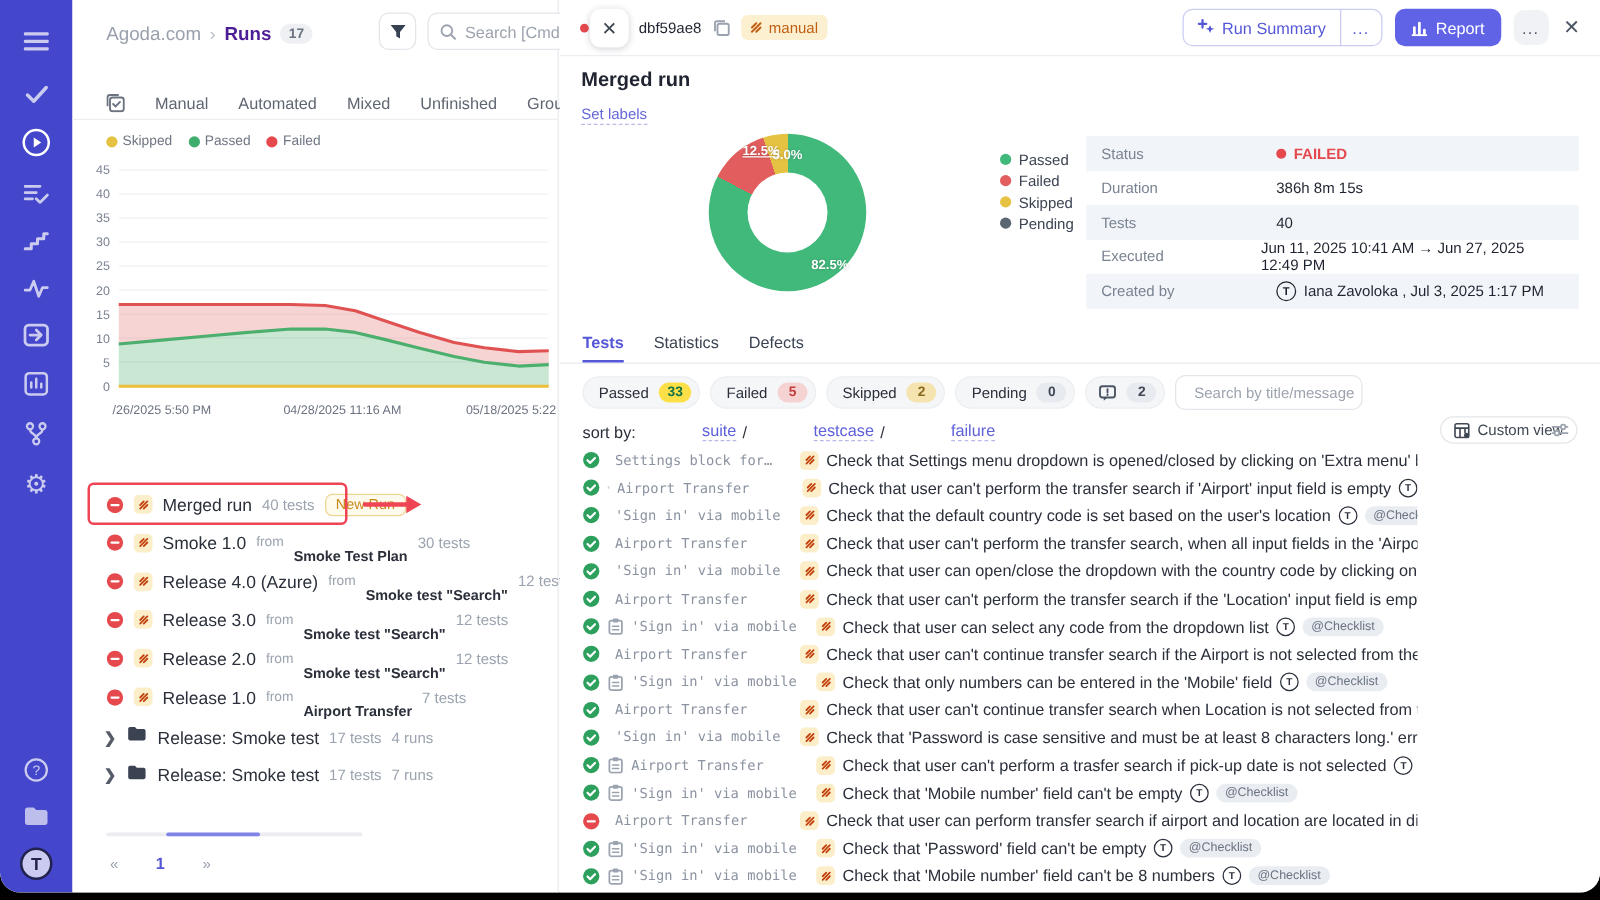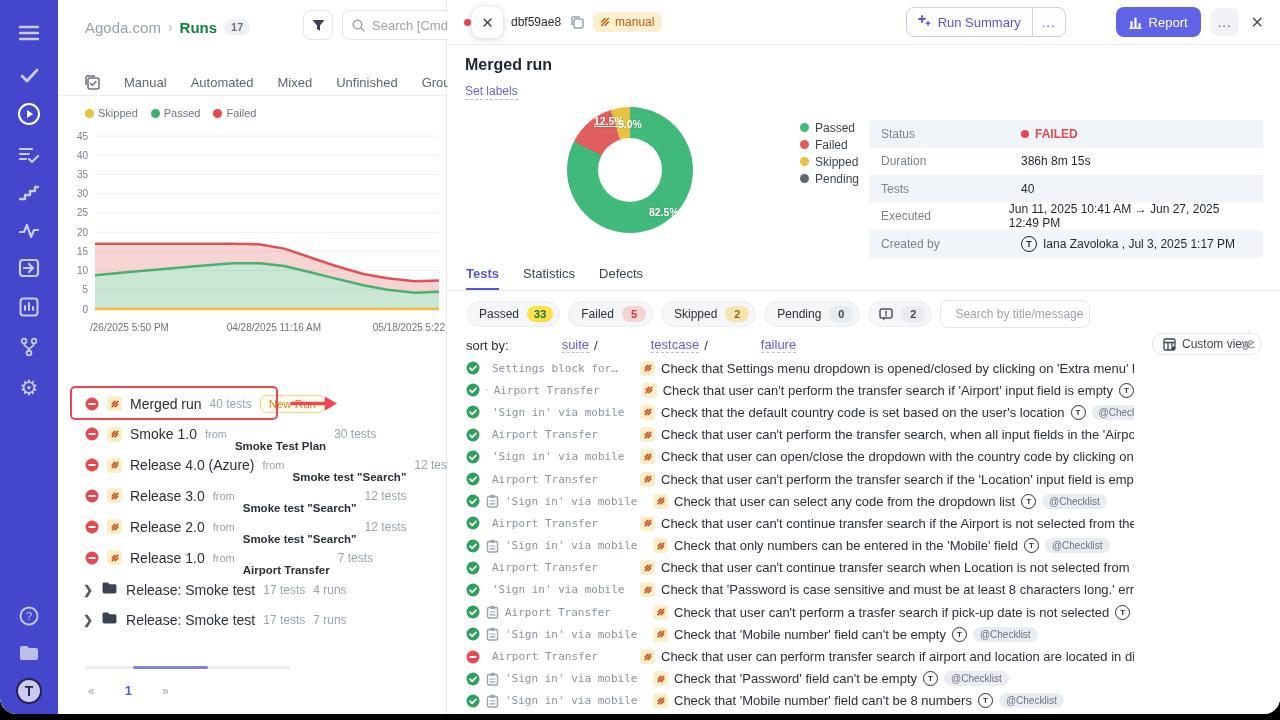--- a/index.html
+++ b/index.html
@@ -10,21 +10,21 @@
   .sidebar { position:absolute; left:0; top:0; width:58px; height:714px; background:#4446cb; border-radius:0 0 0 16px; }
   .side-ic { position:absolute; left:0; width:58px; height:30px; display:flex; align-items:center; justify-content:center; color:#fff; opacity:.72; cursor:pointer; }
   .side-ic.active { opacity:1; }
   .side-ic svg { display:block; }
 
   
   .left-panel { position:absolute; left:58px; top:0; width:389px; height:714px; background:#fff; border-right:1px solid #e9eaef; }
   .crumbs { position:absolute; left:27px; top:12px; height:30px; display:flex; align-items:center; gap:7px; white-space:nowrap; }
   .crumb-proj { color:#9aa1ad; font-size:15px; }
   .crumb-sep { color:#b6bcc6; font-size:14px; }
-  .crumb-page { color:#15803d; font-size:15px; font-weight:bold; }
+  .crumb-page { color:#4c1d95; font-size:15px; font-weight:bold; }
   .count-badge { background:#eef0f3; color:#6b7280; font-size:11px; font-weight:bold; border-radius:9px; padding:2px 7px; }
   .filter-btn { position:absolute; left:245px; top:10px; width:30px; height:30px; border:1px solid #e3e5ea; border-radius:8px; background:#fff; display:flex; align-items:center; justify-content:center; cursor:pointer; }
   .search-box { position:absolute; left:284px; top:10px; width:160px; height:30px; border:1px solid #e3e5ea; border-radius:8px; background:#fff; display:flex; align-items:center; gap:7px; padding:0 9px; color:#9ca3af; font-size:13px; overflow:hidden; white-space:nowrap; }
   .panel-close { position:absolute; left:414px; top:7px; width:31px; height:31px; background:#fff; border-radius:9px; box-shadow:0 1px 6px rgba(30,35,60,.22); display:flex; align-items:center; justify-content:center; color:#3f4753; font-size:15px; cursor:pointer; z-index:5; }
   .left-tabs { position:absolute; left:0; top:70px; width:389px; height:26px; display:flex; align-items:center; gap:24px; padding-left:27px; border-bottom:1px solid #edeef2; }
   .left-tabs .tab { color:#5f6672; font-size:13px; cursor:pointer; white-space:nowrap; }
   .legend-row { position:absolute; left:27px; top:107px; display:flex; gap:13px; align-items:center; }
   .legend-item { display:flex; align-items:center; gap:4px; font-size:11px; color:#6f7683; }
   .dot { width:9px; height:9px; border-radius:50%; display:inline-block; }
 
@@ -53,34 +53,34 @@
   .right-panel { position:absolute; left:448px; top:0; width:832px; height:714px; background:#fff; }
   .rp-header { position:absolute; left:0; top:0; width:832px; height:45px; border-bottom:1px solid #eceef2; display:flex; align-items:center; padding:0 14px 0 16px; gap:9px; }
   .rh-label { color:#6b7280; font-size:12px; }
   .rh-id { color:#1f2430; font-size:12px; font-weight:normal; }
   .copy-btn { display:flex; align-items:center; cursor:pointer; }
   .manual-chip { background:#fcf0d0; border-radius:5px; padding:3px 8px 3px 6px; display:flex; align-items:center; gap:4px; color:#c05f12; font-size:12px; font-weight:500; }
   .rh-right { margin-left:auto; display:flex; align-items:center; gap:10px; }
   .split-btn { height:30px; border:1px solid #caccf3; border-radius:8px; display:flex; align-items:stretch; overflow:hidden; background:#fff; }
   .split-main { display:flex; align-items:center; gap:6px; padding:0 11px; color:#5457d6; font-size:13px; font-weight:500; cursor:pointer; }
   .split-more { display:flex; align-items:center; padding:0 9px; border-left:1px solid #caccf3; color:#5457d6; font-size:13px; cursor:pointer; letter-spacing:1px; }
-  .report-btn { height:30px; background:#6163e6; border-radius:8px; display:flex; align-items:center; gap:7px; padding:0 13px; color:#fff; font-size:13px; font-weight:500; cursor:pointer; border:none;margin-left:40px; }
+  .report-btn { height:30px; background:#6163e6; border-radius:8px; display:flex; align-items:center; gap:7px; padding:0 13px; color:#fff; font-size:13px; font-weight:500; cursor:pointer; border:none; }
   .ghost-more { width:28px; height:28px; background:#f1f2f5; border-radius:8px; display:flex; align-items:center; justify-content:center; color:#4b5563; font-size:13px; letter-spacing:1px; cursor:pointer; }
   .rp-close { color:#4b5563; font-size:16px; cursor:pointer; padding:0 2px; }
 
   .rp-title { position:absolute; left:17px; top:56px; color:#1f2430; font-size:16px; font-weight:bold; }
   .set-labels { position:absolute; left:17px; top:84px; color:#6467d8; font-size:12px; border-bottom:1px dashed #b8baec; cursor:pointer; padding-bottom:1px; }
 
   .donut { position:absolute; left:119px; top:107px; width:126px; height:126px; border-radius:50%; }
   .donut::after { content:""; position:absolute; left:31px; top:31px; width:64px; height:64px; border-radius:50%; background:#fff; }
   .donut-label { position:absolute; color:#fff; font-size:10.5px; font-weight:bold; text-shadow:0 0 2px rgba(0,0,0,.25); z-index:2; }
   .donut-legend { position:absolute; left:352px; top:119px; }
   .dl-item { display:flex; align-items:center; gap:6px; height:17px; font-size:12px; color:#3c4453; }
 
-  .info-table { position:absolute; left:421px; top:120px; width:394px; }
+  .info-table { position:absolute; left:421px; top:109px; width:394px; }
   .info-row { display:flex; align-items:center; height:27.5px; padding:0 12px; font-size:12px; }
   .info-row:nth-child(odd) { background:#f1f5f9; }
   .info-label { width:140px; color:#7a8391; }
   .info-value { color:#1f2430; display:flex; align-items:center; gap:6px; }
   .status-failed { color:#e5484d; font-weight:bold; }
   .mini-avatar { width:16px; height:16px; border-radius:50%; border:1.5px solid #1f2430; display:inline-flex; align-items:center; justify-content:center; font-size:9px; font-weight:bold; color:#1f2430; }
 
   .rp-tabs { position:absolute; left:0; top:266px; width:832px; height:25px; display:flex; gap:24px; padding-left:18px; border-bottom:1px solid #e8eaee; }
   .rp-tab { font-size:13px; color:#3c4453; cursor:pointer; padding-bottom:8px; }
   .rp-tab.active { color:#5457d6; font-weight:bold; border-bottom:2px solid #5457d6; }

